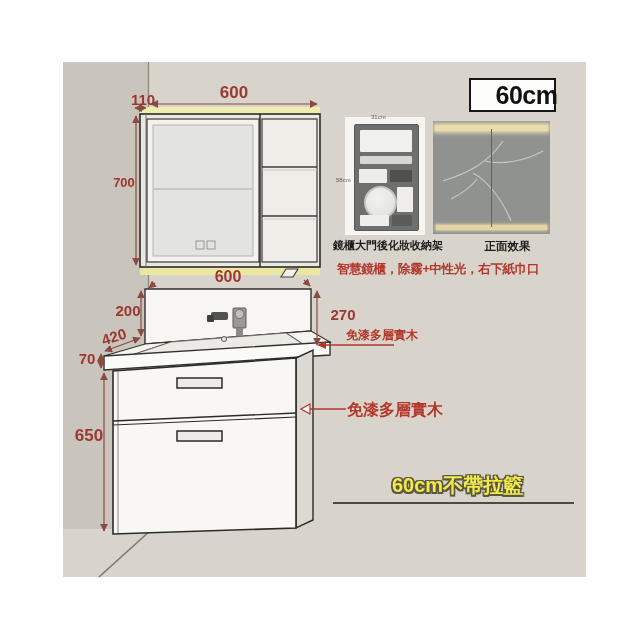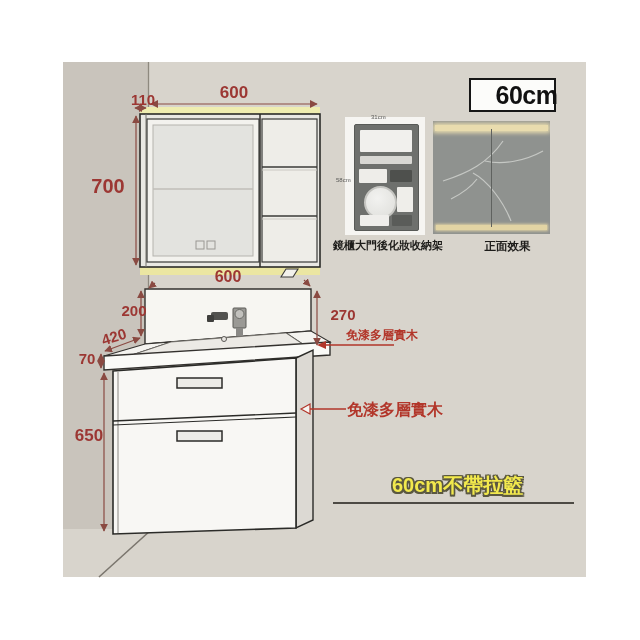--- a/index.html
+++ b/index.html
@@ -161,26 +161,27 @@
         <path d="M18,78 C30,72 38,66 44,58"></path>
       </g>
     </svg>
     <div id="pr-top-light"></div>
     <div id="pr-bottom-light"></div>
     <div id="pr-split"></div>
   </div>
 
   <span class="t dim" style="left:124px;top:92px;width:38px;font-size:15px;">110</span>
   <span class="t dim" style="left:199px;top:84px;width:70px;font-size:17px;">600</span>
-  <span class="t dim" style="left:90px;top:176px;width:36px;font-size:20px;text-align:center;">700</span>
+  <span class="t dim" style="left:106px;top:176px;width:36px;font-size:13px;text-align:center;">700</span>
   <span class="t dim" style="left:196px;top:269px;width:64px;font-size:16px;">600</span>
-  <span class="t dim" style="left:111px;top:303px;width:34px;font-size:15px;margin-left:6px;">200</span>
+  <span class="t dim" style="left:111px;top:303px;width:34px;font-size:15px;">200</span>
   <span class="t dim" style="left:324px;top:307px;width:38px;font-size:15px;">270</span>
   <span class="t dim" style="left:92px;top:329px;width:44px;font-size:15px;transform:rotate(-17deg);">420</span>
   <span class="t dim" style="left:72px;top:351px;width:30px;font-size:15px;">70</span>
   <span class="t dim" style="left:72px;top:427px;width:34px;font-size:17px;">650</span>
 
   <span class="t cap" style="left:333px;top:240px;width:106px;font-size:11px;">鏡櫃大門後化妝收納架</span>
   <span class="t cap" style="left:433px;top:240px;width:117px;font-size:11.5px;padding-left:16px;">正面效果</span>
+  <span class="t red" style="left:337px;top:263px;font-size:12.5px;letter-spacing:-0.3px;">智慧鏡櫃，除霧+中性光，右下紙巾口</span>
   <span class="t red" style="left:346px;top:329px;font-size:12px;">免漆多層實木</span>
   <span class="t red" style="left:347px;top:402px;font-size:16px;">免漆多層實木</span>
   <span class="t" id="variant-note">60cm不帶拉籃</span>
 </div>
 
 </body></html>

